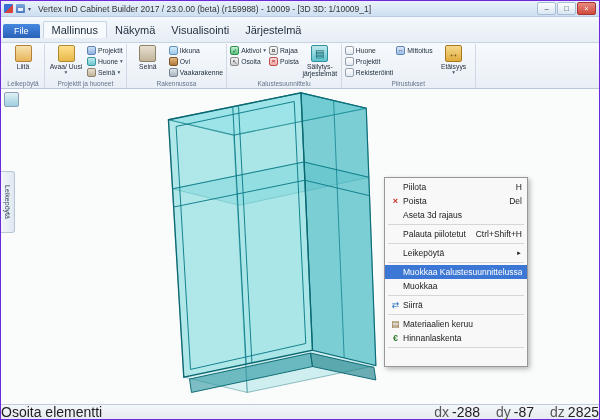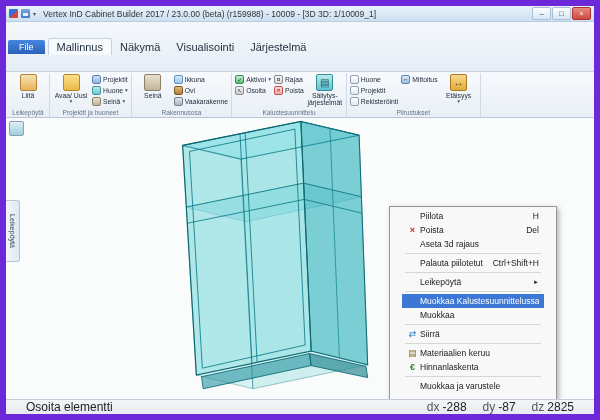--- a/index.html
+++ b/index.html
@@ -1,31 +1,31 @@
 <!DOCTYPE html>
 <html><head>
 <meta charset="utf-8">
 <style>
   html,body{margin:0;padding:0}
   body{width:600px;height:420px;position:relative;font-family:"Liberation Sans",sans-serif;background:#e9eef4;overflow:hidden}
-  .frame{position:absolute;inset:0;border:6px solid #6d28d9;box-sizing:border-box;display:flex;flex-direction:column;background:#fff}
+  .frame{position:absolute;inset:0;border:1px solid #6d28d9;box-sizing:border-box;display:flex;flex-direction:column;background:#fff}
 
   
   .titlebar{height:15px;flex:0 0 15px;display:flex;align-items:center;gap:3px;padding:0 3px;background:linear-gradient(#e9f2fb,#cddff1);border-bottom:1px solid #b9cde2;font-size:8.5px;color:#333}
   .app-icon{width:9px;height:9px;border-radius:1px;background:linear-gradient(135deg,#3a6fd8 55%,#d8433c 45%)}
   .save-icon{width:9px;height:9px;border-radius:1px;background:linear-gradient(#7fa7d9,#4a78c0);position:relative}
   .save-icon::after{content:"";position:absolute;left:2px;top:4px;width:5px;height:3px;background:#fff;opacity:.85}
   .qat-caret{font-size:6px;color:#44566b}
   .title-text{margin-left:4px;white-space:nowrap;overflow:hidden;text-overflow:ellipsis;flex:1}
   .win-controls{display:flex;gap:1px}
   .win-btn{width:17px;height:11px;display:flex;align-items:center;justify-content:center;font-size:7.5px;color:#2b3b4e;border:1px solid #a9bed6;border-radius:2px;background:linear-gradient(#fdfefe,#d9e6f2)}
   .win-btn.close{background:linear-gradient(#e98b80,#cf4a3a);color:#fff;border-color:#a33}
 
   
-  .menubar{height:17px;flex:0 0 17px;display:flex;align-items:center;background:linear-gradient(#f4f8fc,#e6edf5);border-bottom:1px solid #c5d3e2;padding:16px 2px}
+  .menubar{height:17px;flex:0 0 17px;display:flex;align-items:flex-end;background:linear-gradient(#f4f8fc,#e6edf5);border-bottom:1px solid #c5d3e2;padding:4px 2px}
   .file-tab{background:linear-gradient(#4687e0,#2a62b8);color:#fff;font-size:9px;padding:2px 11px;border-radius:2px 2px 0 0;margin-right:3px}
   .tab{font-size:11px;color:#1f2c3a;padding:2px 8px;border-radius:2px 2px 0 0}
   .tab.active{background:#f7fafd;border:1px solid #c5d3e2;border-bottom:none}
 
   
   .ribbon{height:44px;flex:0 0 44px;background:linear-gradient(#f7fafd,#e9eff6);border-bottom:1px solid #b7c5d6;display:flex;padding:1px 1px 0;overflow:hidden}
   .rgroup{display:flex;flex-direction:column;border-right:1px solid #cfdae6;padding:1px 3px 0}
   .rbody{flex:1;display:flex;align-items:flex-start;gap:3px}
   .rlabel{font-size:6.5px;color:#64748a;text-align:center;line-height:8px;height:8px;white-space:nowrap}
   .rcol{display:flex;flex-direction:column;gap:1px}
@@ -60,40 +60,40 @@
   .distance-icon{background:linear-gradient(#f5d98c,#e0ab3c);border-color:#a8791e;color:#5c3f08}
   .distance-icon::before{content:"↔"}
 
   
   .canvas{position:relative;flex:1;background:#fafbfb;overflow:hidden}
   .view-icon{position:absolute;left:3px;top:3px;width:13px;height:13px;border:1px solid #8aa0b8;border-radius:2px;background:linear-gradient(#dff0f5,#9fcfdd)}
   .side-tab{position:absolute;left:0;top:82px;width:13px;height:60px;background:linear-gradient(90deg,#f2f6fa,#dfe8f1);border:1px solid #b7c5d6;border-left:none;border-radius:0 3px 3px 0;display:flex;align-items:center;justify-content:center;font-size:7px;color:#33475c;writing-mode:vertical-rl}
   .cabinet{position:absolute;left:0;top:0;width:100%;height:100%}
 
   
-  .menu{position:absolute;left:383px;top:88px;width:142px;background:#f8f8f8;border:1px solid #979797;box-shadow:2px 2px 5px rgba(0,0,0,.28);padding:2px 12px;font-size:8.5px;color:#1a1a1a;z-index:5}
+  .menu{position:absolute;left:383px;top:88px;width:142px;background:#f8f8f8;border:1px solid #979797;box-shadow:2px 2px 5px rgba(0,0,0,.28);padding:2px 0;font-size:8.5px;color:#1a1a1a;z-index:5}
   .mi{display:flex;align-items:center;height:14px;padding:0 5px 0 3px}
   .mi-ico{width:15px;height:12px;display:inline-flex;align-items:center;justify-content:center;font-size:9px;flex:0 0 15px}
   .mi-label{flex:1;white-space:nowrap;overflow:hidden}
   .mi-sc{margin-left:8px;color:#222;white-space:nowrap}
   .mi-sub{font-size:6px;margin-left:8px;color:#222}
   .mi-sub::before{content:"►"}
   .mi.selected{background:#3c77d6;color:#fff}
   .menu-sep{height:1px;background:#d6d6d6;margin:2px 3px}
   .delete-mi-icon{color:#c62c1e;font-weight:bold}
   .delete-mi-icon::before{content:"×"}
   .move-mi-icon{color:#1f6fc0}
   .move-mi-icon::before{content:"⇄"}
   .materials-mi-icon{color:#8a6d3b}
   .materials-mi-icon::before{content:"▤"}
   .pricing-mi-icon{color:#2e7d32;font-weight:bold}
   .pricing-mi-icon::before{content:"€"}
 
   
-  .statusbar{height:14px;flex:0 0 14px;display:flex;align-items:center;background:linear-gradient(#f3f6f9,#e6ebf1);border-top:1px solid #c3cdd9;font-size:12px;color:#222;padding:0 20px}
+  .statusbar{height:14px;flex:0 0 14px;display:flex;align-items:center;background:linear-gradient(#f3f6f9,#e6ebf1);border-top:1px solid #c3cdd9;font-size:14px;color:#222;padding:0 0}
   .sb-left{flex:1}
   .sb-coord{margin-left:16px;white-space:nowrap}
   .sb-coord .lab{color:#555;margin-right:3px}
 </style>
 </head>
 <body>
 
 <div class="frame">
 
   <div class="titlebar">
@@ -320,24 +320,20 @@
       <div class="menu-sep"></div>
       <div class="mi">
         <span class="mi-ico materials-mi-icon"></span>
         <span class="mi-label">Materiaalien keruu</span>
       </div>
       <div class="mi">
         <span class="mi-ico pricing-mi-icon"></span>
         <span class="mi-label">Hinnanlaskenta</span>
       </div>
       <div class="menu-sep"></div>
-      <div class="mi">
-        <span class="mi-ico"></span>
-        <span class="mi-label">Muokkaa ja varustele</span>
-      </div>
       <div class="mi">
         <span class="mi-ico"></span>
       </div>
     </div>
   </div>
 
   <div class="statusbar">
     <span class="sb-left">Osoita elementti</span>
     <span class="sb-coord">
       <span class="lab">dx</span><span>-288</span>

